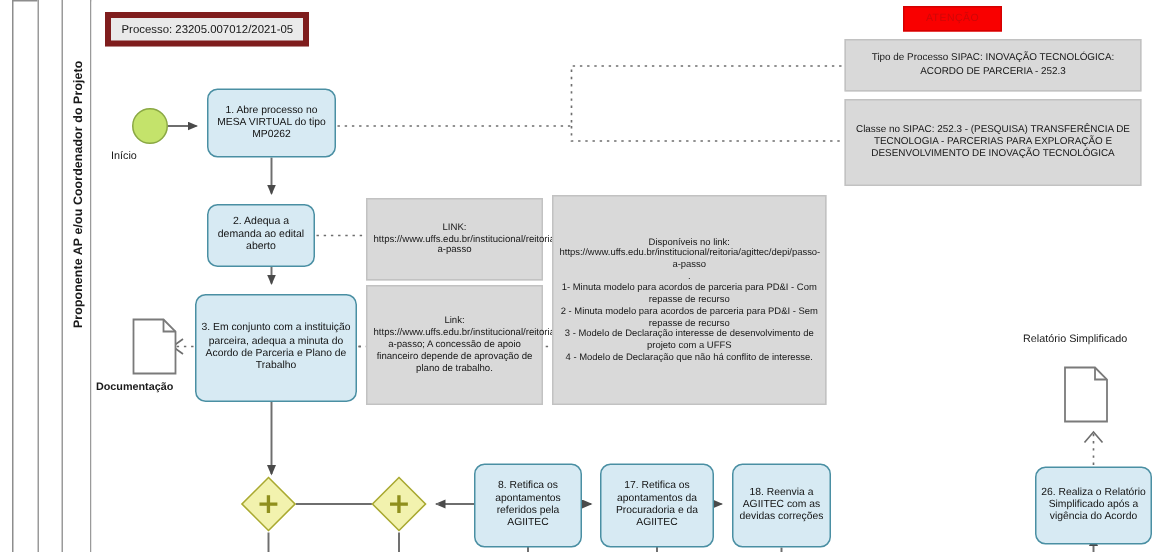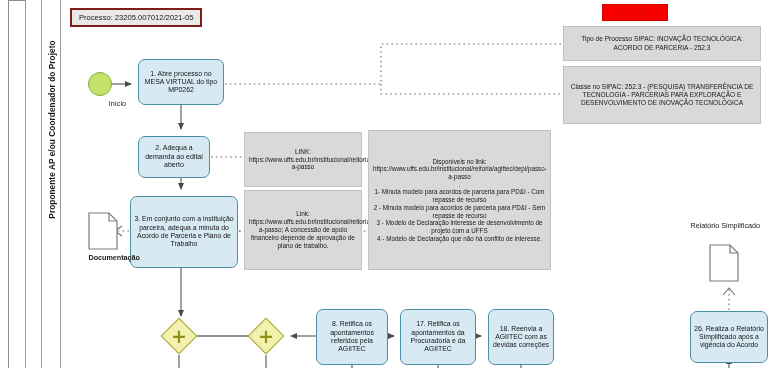--- a/index.html
+++ b/index.html
@@ -74,21 +74,21 @@
     background: #ffffff;
   }
 
   
   .proc-chip {
     position: absolute;
     left: 70px;
     top: 8px;
     padding: 3px 7px 3px 7px;
     background: #eaeaea;
-    border: 2px solid #7f1d1d;
+    border: 4px solid #7f1d1d;
     font-size: 7.6px;
     color: #161616;
     white-space: nowrap;
   }
 
   
   .attencao {
     position: absolute;
     left: 602px;
     top: 4px;
@@ -162,21 +162,21 @@
     border-radius: 50%;
     background: #c4e36b;
     border: 1.2px solid #8aa843;
     box-sizing: border-box;
   }
   .start-label {
     position: absolute;
     left: 74px;
     top: 99px;
     width: 52px;
-    text-align: right;
+    text-align: left;
     font-size: 7.2px;
     color: #1a1a1a;
   }
 
   
   .gateway {
     position: absolute;
     width: 26px;
     height: 26px;
     background: #f2f2ae;
@@ -199,21 +199,21 @@
   }
   #gw1 { left: 166px; top: 323px; }
   #gw1p { left: 166px; top: 323px; }
   #gw2 { left: 253px; top: 323px; }
   #gw2p { left: 253px; top: 323px; }
 
   
   .doc-artifact { position: absolute; }
   .doc-caption {
     position: absolute;
-    text-align: right;
+    text-align: left;
     font-size: 7.2px;
     color: #1a1a1a;
     line-height: 1.18;
   }
   #doc1 { left: 88px; top: 212px; }
   #doc1-cap { left: 64px; top: 254px; width: 76px; font-weight: bold; }
   #doc2 { left: 709px; top: 244px; }
   #doc2-cap { left: 682px; top: 222px; width: 78px; }
 
   

